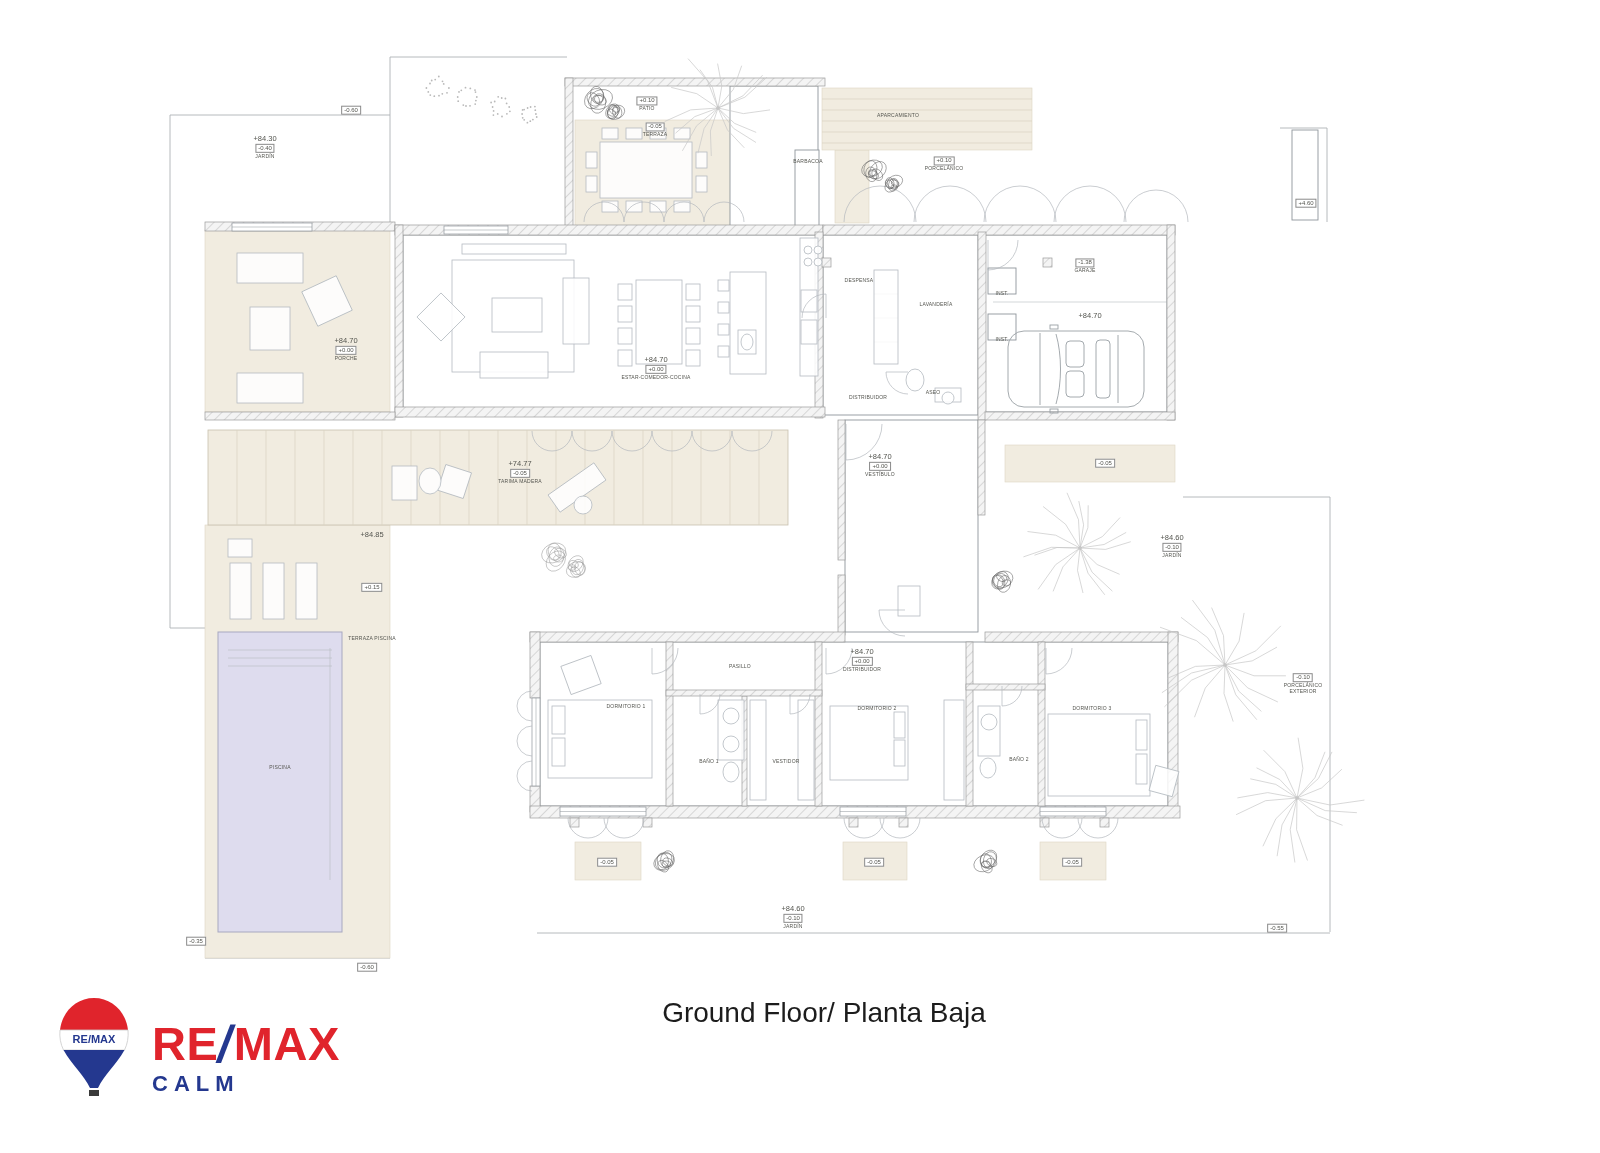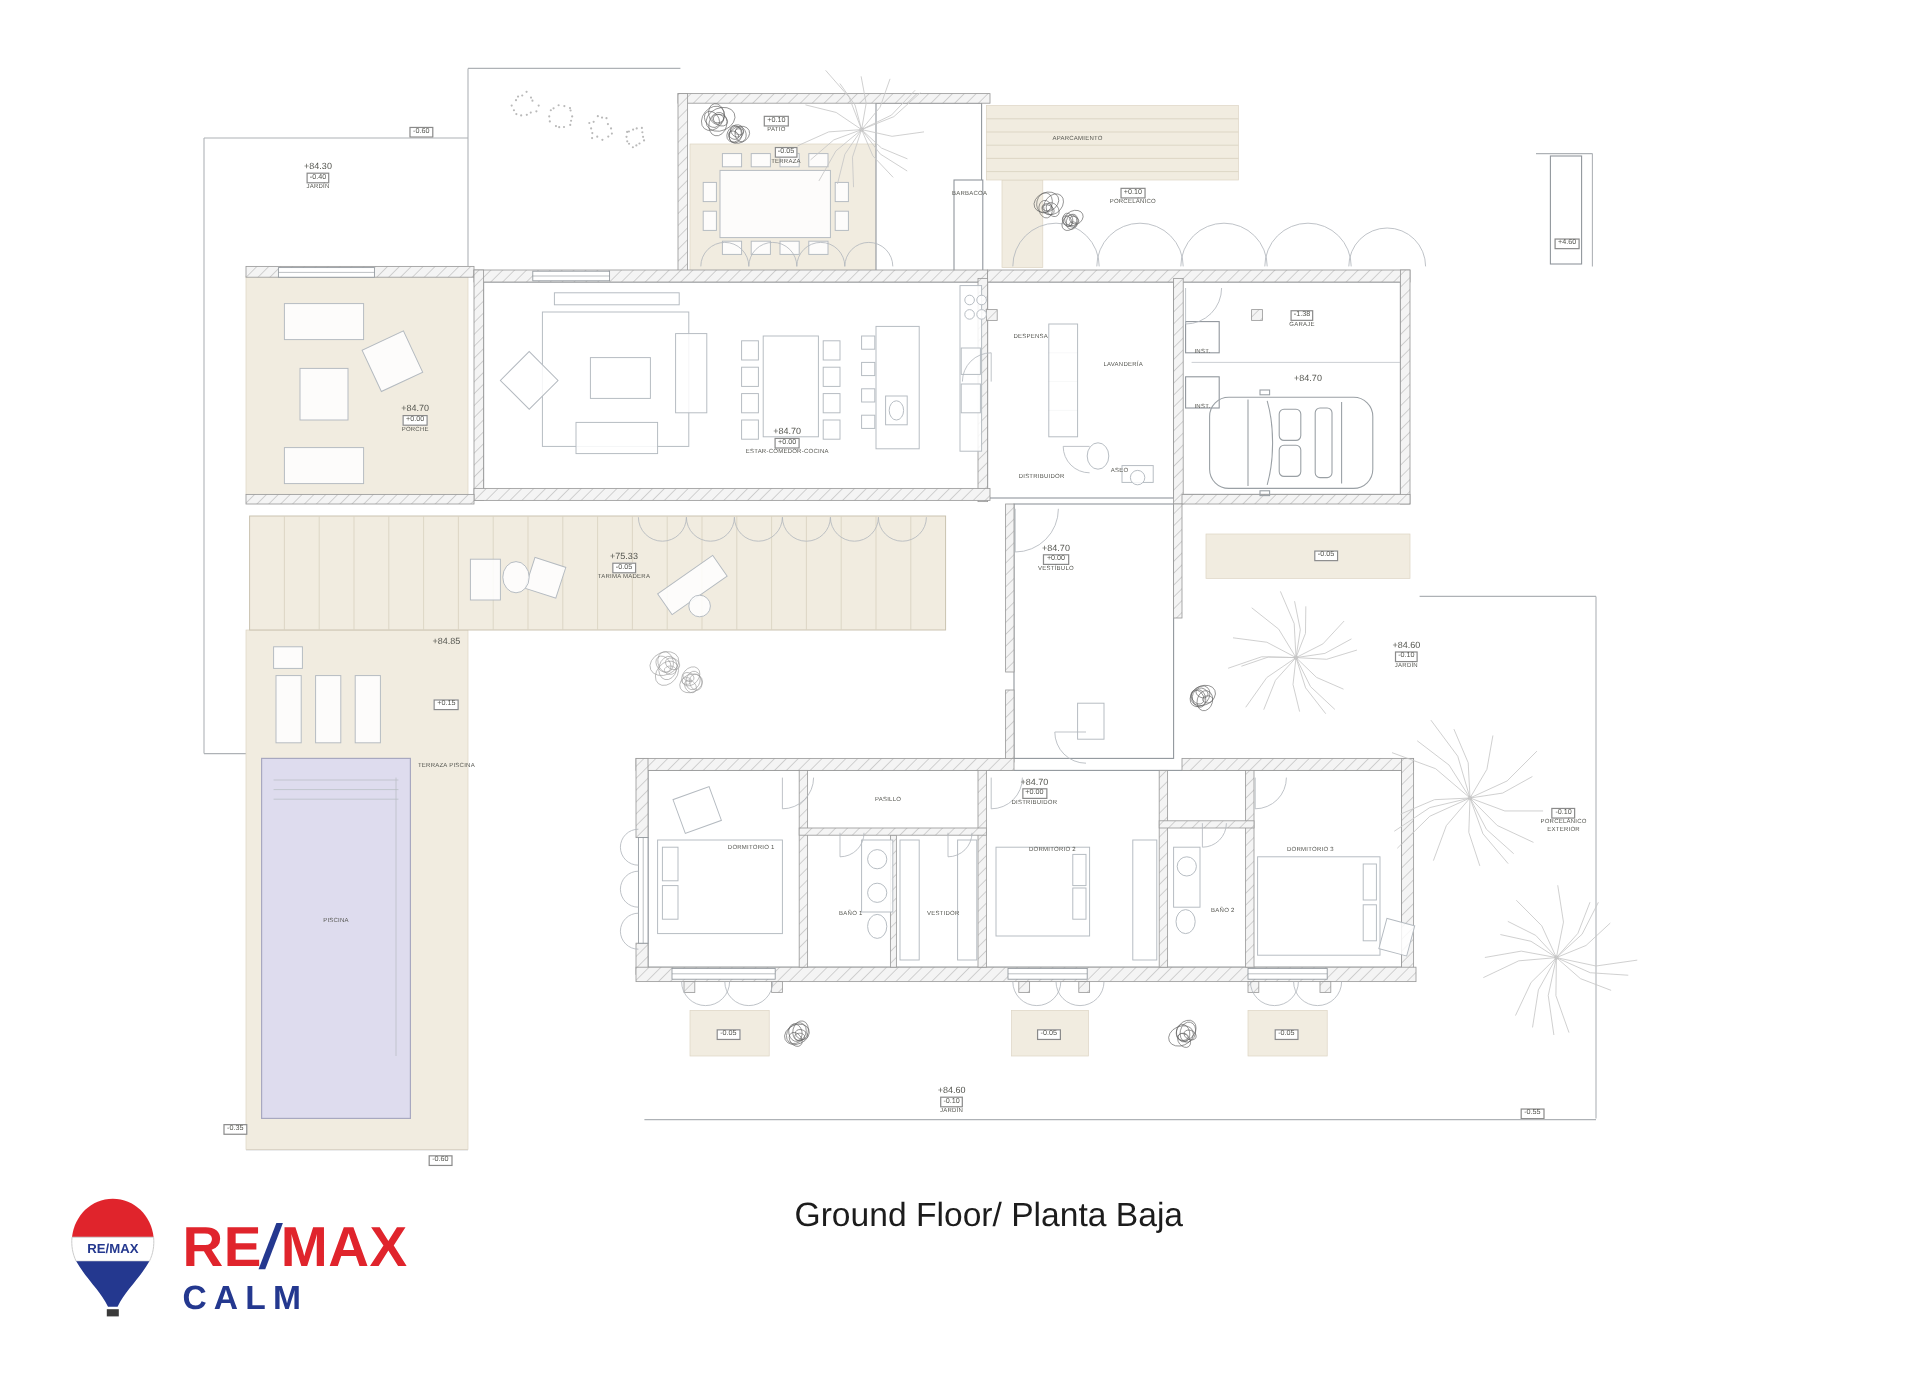--- a/index.html
+++ b/index.html
@@ -12,21 +12,21 @@
       flex-direction:column;align-items:center;gap:1px;color:#54554f;
       text-align:center;line-height:1.1;white-space:nowrap;}
   .lt{font-size:7.5px;}
   .lb{font-size:6px;border:0.5px solid #8a8a8a;padding:0 2px;background:#fff;}
   .ls{font-size:5px;letter-spacing:0.2px;}
   footer{position:absolute;left:0;top:985px;width:1600px;height:168px;}
   .logo{position:absolute;left:50px;top:8px;display:flex;align-items:flex-end;}
   .brandtext{margin-left:14px;margin-top:22px;}
   .remax-word{font-size:47px;font-weight:800;color:#E0242C;letter-spacing:0.5px;line-height:1;}
   .rm-slash{color:#24388F;display:inline-block;transform:skewX(-12deg) scaleY(1.1);margin:0 1px;}
-  .calm{font-size:28px;font-weight:700;color:#24388F;letter-spacing:6px;margin-top:4px;}
+  .calm{font-size:22px;font-weight:700;color:#24388F;letter-spacing:6px;margin-top:4px;}
   .page-title{position:absolute;left:0;right:0;top:12px;text-align:center;
       font-size:28px;font-weight:400;color:#1c1c1c;margin:0;padding-left:48px;}
   .disclaimer{position:absolute;right:58px;top:110px;font-size:12.5px;color:#101010;}
 </style>
 </head>
 <body>
 
 <div class="plan">
   <svg id="plan-svg" width="1600" height="985" viewBox="0 0 1600 985">
     <defs>
@@ -553,21 +553,21 @@
       </div>
       <div class="plan-label" style="left: 1105px; top: 463px;">
         <span class="lb">-0.05</span>
       </div>
       <div class="plan-label" style="left: 1172px; top: 546px;">
         <span class="lt">+84.60</span>
         <span class="lb">-0.10</span>
         <span class="ls">JARDÍN</span>
       </div>
       <div class="plan-label" style="left: 520px; top: 472px;">
-        <span class="lt">+75.33</span>
+        <span class="lt">+74.77</span>
         <span class="lb">-0.05</span>
         <span class="ls">TARIMA MADERA</span>
       </div>
       <div class="plan-label" style="left: 372px; top: 586px; gap: 44px;">
         <span class="lt">+84.85</span>
         <span class="lb">+0.15</span>
         <span class="ls">TERRAZA PISCINA</span>
       </div>
       <div class="plan-label" style="left: 280px; top: 768px;">
         <span class="ls">PISCINA</span>

